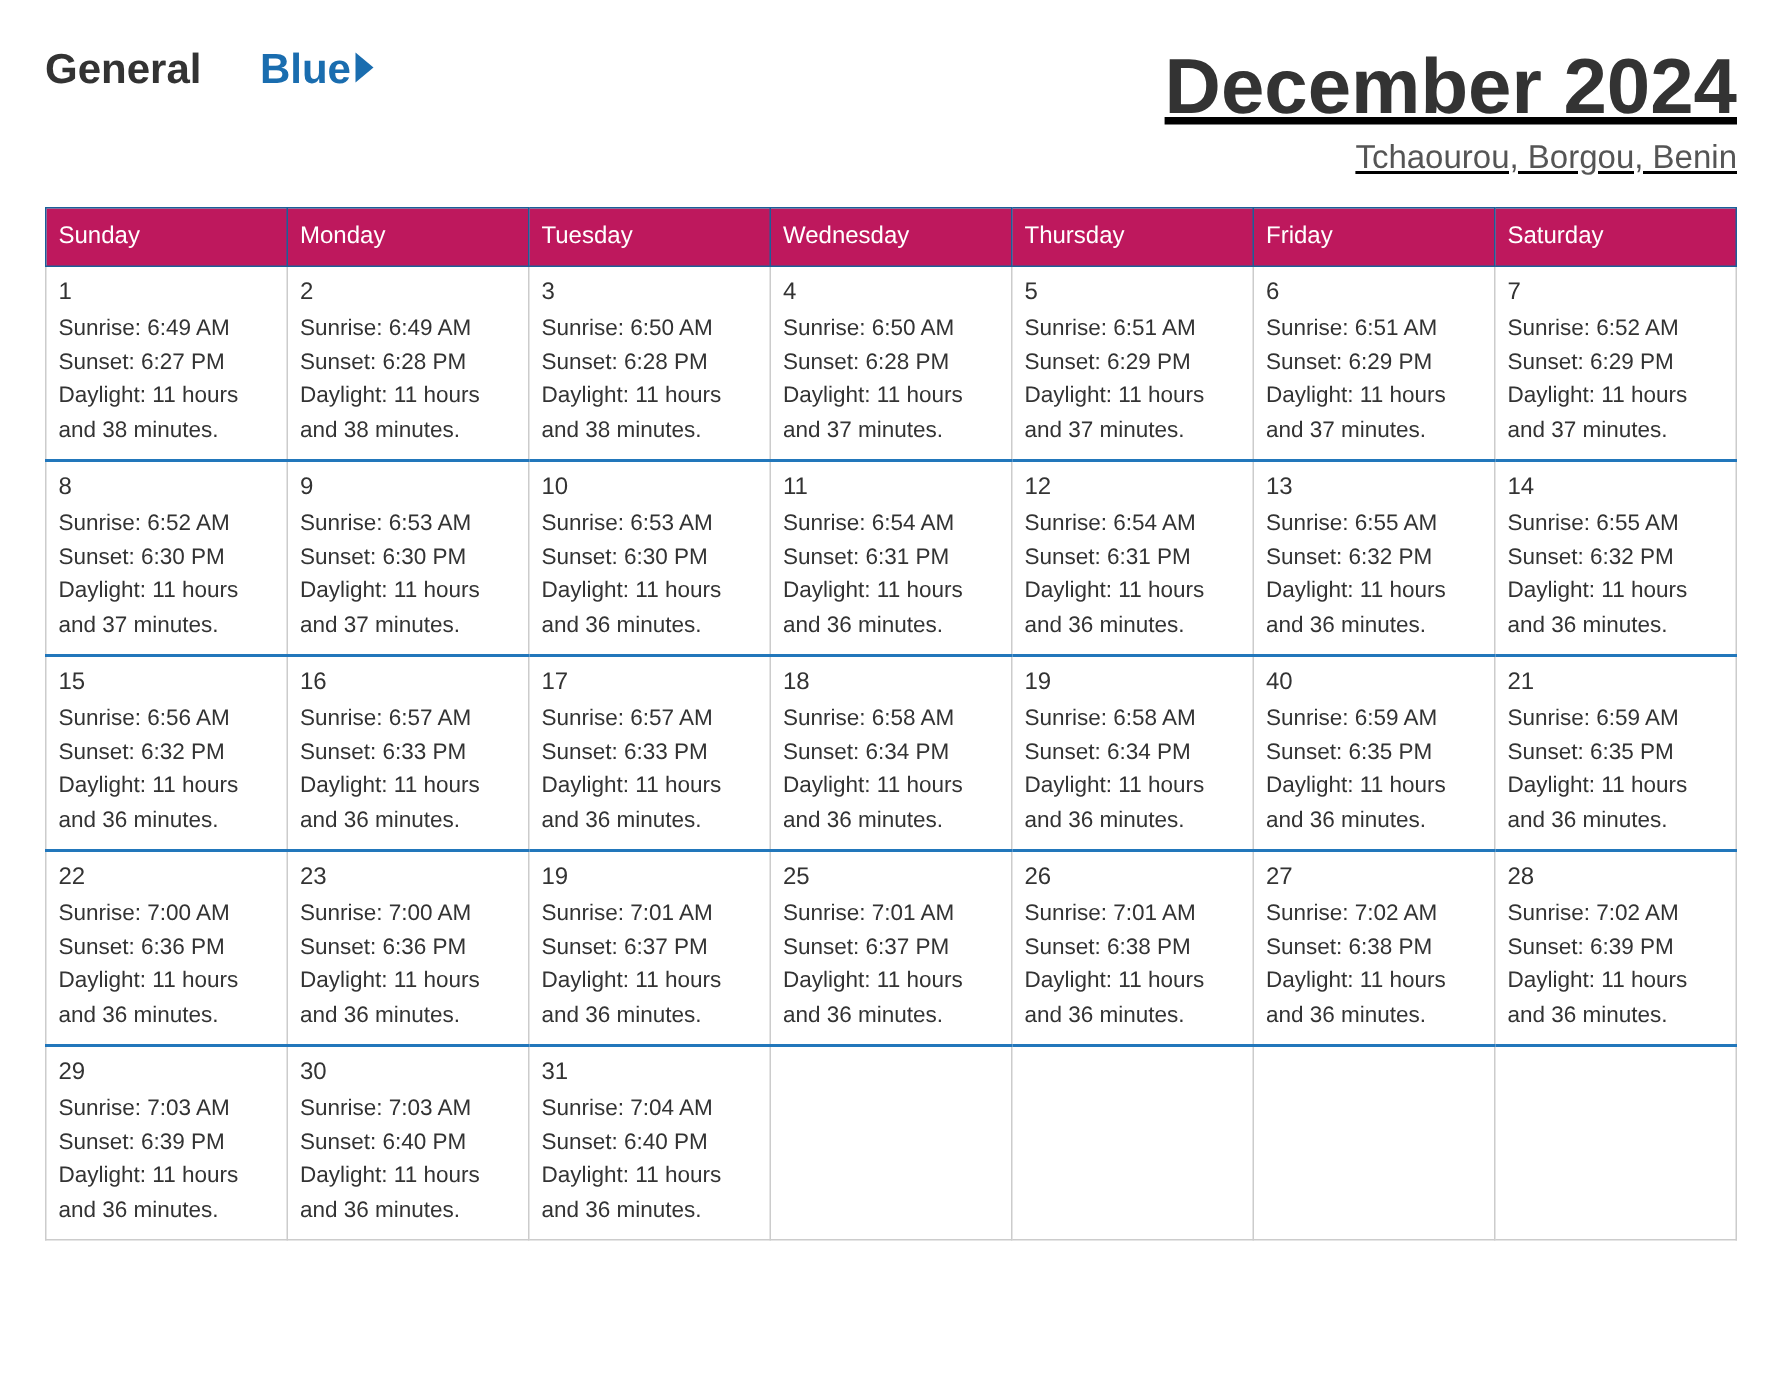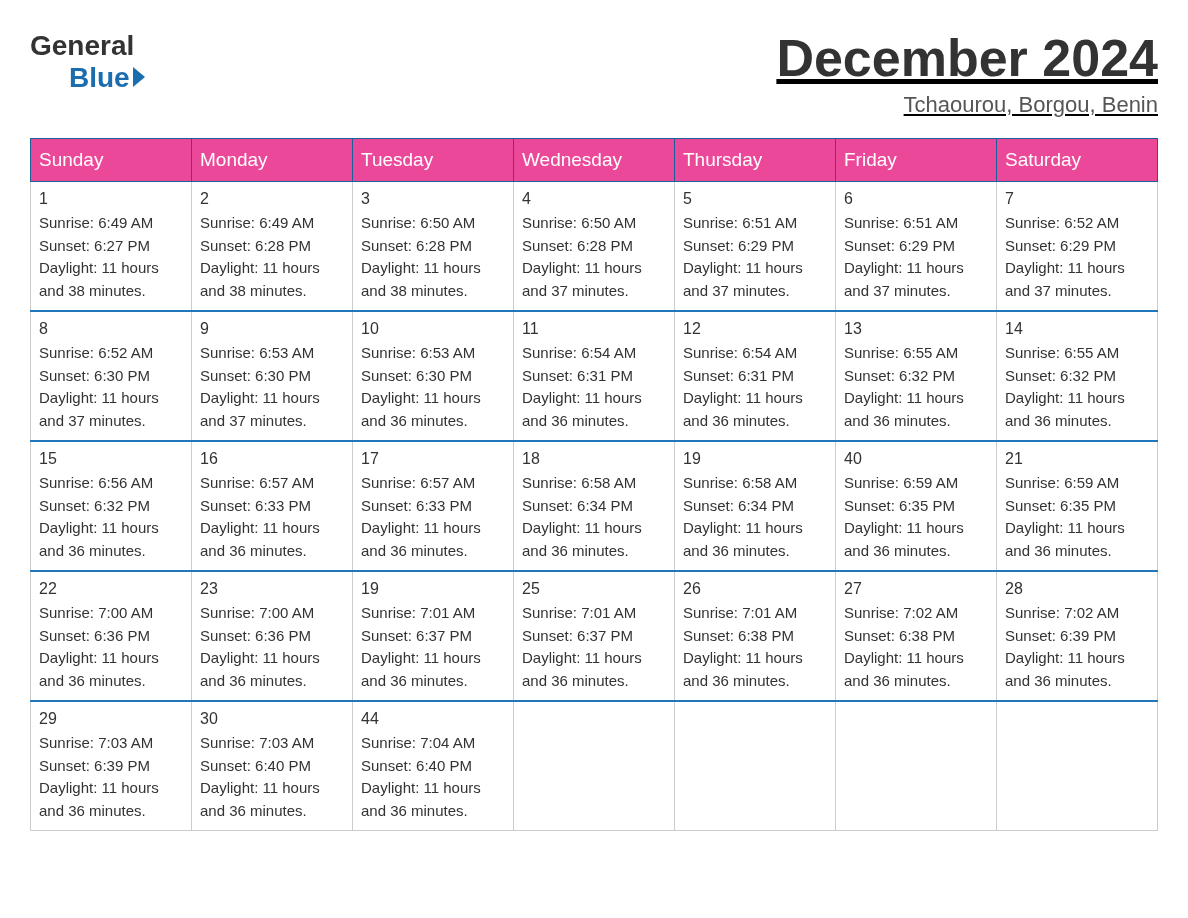--- a/index.html
+++ b/index.html
@@ -16,22 +16,21 @@
       align-items: flex-start;
       margin-bottom: 20px;
     }
     .logo {
       display: flex;
       flex-direction: column;
       align-items: flex-start;
     }
     .logo-text {
       display: flex;
-      align-items: flex-start;
-      flex-direction: column;
+      align-items: flex-end;
     }
     .logo-general {
       font-size: 28px;
       font-weight: bold;
       color: #333;
     }
     .logo-blue-container {
       display: flex;
       align-items: center;
       padding-left: 39px;
@@ -63,25 +62,25 @@
     .location {
       font-size: 22px;
       color: #555;
       margin-top: 5px;
     }
     .calendar {
       width: 100%;
       border-collapse: collapse;
     }
     .calendar th {
-      background-color: #ec4899;
+      background-color: #be185d;
       color: white;
       padding: 10px 8px;
       text-align: left;
-      font-size: 19px;
+      font-size: 16px;
       font-weight: normal;
       border: 1px solid #1a5f99;
     }
     .calendar td {
       vertical-align: top;
       padding: 8px;
       border: 1px solid #cccccc;
       width: 14.28%;
       min-height: 90px;
     }
@@ -258,21 +257,21 @@
       <tr class="row-separator">
         <td>
           <div class="day-number">29</div>
           <div class="day-info">Sunrise: 7:03 AM<br>Sunset: 6:39 PM<br>Daylight: 11 hours<br>and 36 minutes.</div>
         </td>
         <td>
           <div class="day-number">30</div>
           <div class="day-info">Sunrise: 7:03 AM<br>Sunset: 6:40 PM<br>Daylight: 11 hours<br>and 36 minutes.</div>
         </td>
         <td>
-          <div class="day-number">44</div>
+          <div class="day-number">31</div>
           <div class="day-info">Sunrise: 7:04 AM<br>Sunset: 6:40 PM<br>Daylight: 11 hours<br>and 36 minutes.</div>
         </td>
         <td class="empty-cell"></td>
         <td class="empty-cell"></td>
         <td class="empty-cell"></td>
         <td class="empty-cell"></td>
       </tr>
     </tbody>
 </table>
 

